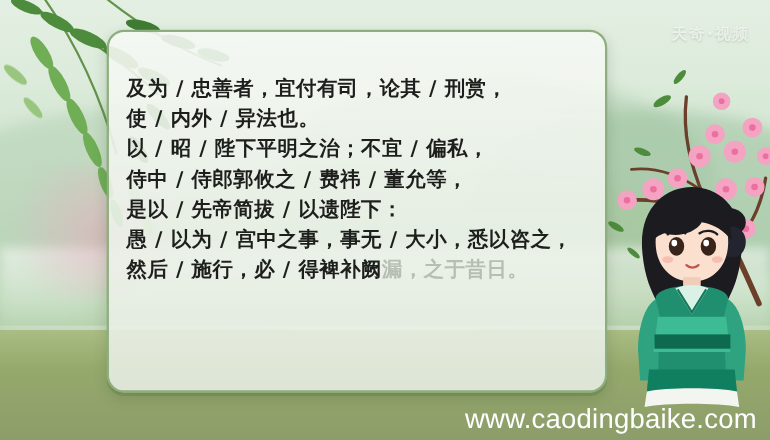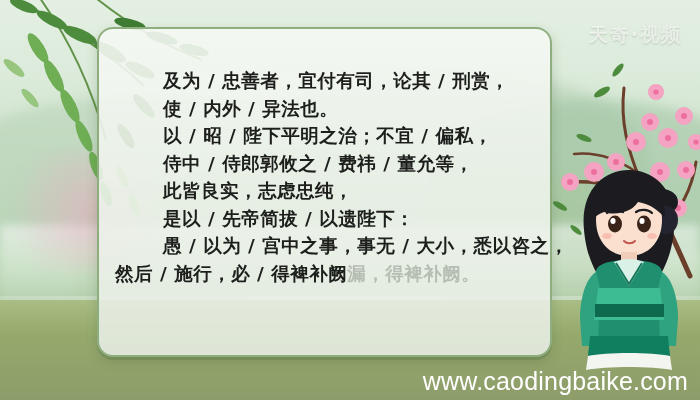--- a/index.html
+++ b/index.html
@@ -64,30 +64,30 @@
     font-weight:bold;font-size:19px;color:#20241f;letter-spacing:2px;
   }
   .lines{
     position:absolute;left:16px;top:38px;width:432px;
   }
   .line{
     font-family:"DejaVu Sans","Liberation Sans",sans-serif;
     font-weight:bold;font-size:18.5px;line-height:27.5px;
     white-space:nowrap;letter-spacing:.5px;
   }
-  .line.read   {color:#1d1f1c;margin-left:48px;}
+  .line.read   {color:#1d1f1c;}
   .line.unread {color:#b6bdb2;}
   .line.split  {color:#b6bdb2;}
   .line.split .hl{color:#1d1f1c;}
 
   
   .wm-top{
     position:absolute;right:18px;top:22px;
     font-family:"DejaVu Sans","Liberation Sans",sans-serif;
-    font-size:19px;font-weight:bold;color:rgba(255,255,255,.62);
+    font-size:14px;font-weight:bold;color:rgba(255,255,255,.62);
     letter-spacing:2px;
     text-shadow:0 1px 2px rgba(120,140,110,.35);
   }
   .wm-bottom{
     position:absolute;right:12px;bottom:4px;
     font-family:"Liberation Sans","DejaVu Sans",sans-serif;
     font-size:25px;color:#ffffff;letter-spacing:.2px;margin-top:20px;
   }
 </style>
 </head>
@@ -234,23 +234,22 @@
 
     <path d="M22,188 C40,184 86,184 104,188 L106,202 C86,198 40,198 20,202 Z" fill="#f3f5f0"></path>
   </svg>
 
   <div class="card">
     <div class="lines">
       <div class="line read">及为 / 忠善者，宜付有司，论其 / 刑赏，</div>
       <div class="line read">使 / 内外 / 异法也。</div>
       <div class="line read">以 / 昭 / 陛下平明之治；不宜 / 偏私，</div>
       <div class="line read">侍中 / 侍郎郭攸之 / 费祎 / 董允等，</div>
-      <div class="line read">此皆良实，志虑忠纯，</div>
       <div class="line read">是以 / 先帝简拔 / 以遗陛下：</div>
       <div class="line read">愚 / 以为 / 宫中之事，事无 / 大小，悉以咨之，</div>
-      <div class="line split"><span class="hl">然后 / 施行，必 / 得裨补阙</span><span>漏，得裨补阙。</span></div>
+      <div class="line split"><span class="hl">然后 / 施行，必 / 得裨补阙</span><span>漏，之于昔日。</span></div>
     </div>
   </div>
 
   <div class="wm-top">天奇·视频</div>
   <div class="wm-bottom">www.caodingbaike.com</div>
 
 </div>
 
 </body></html>

